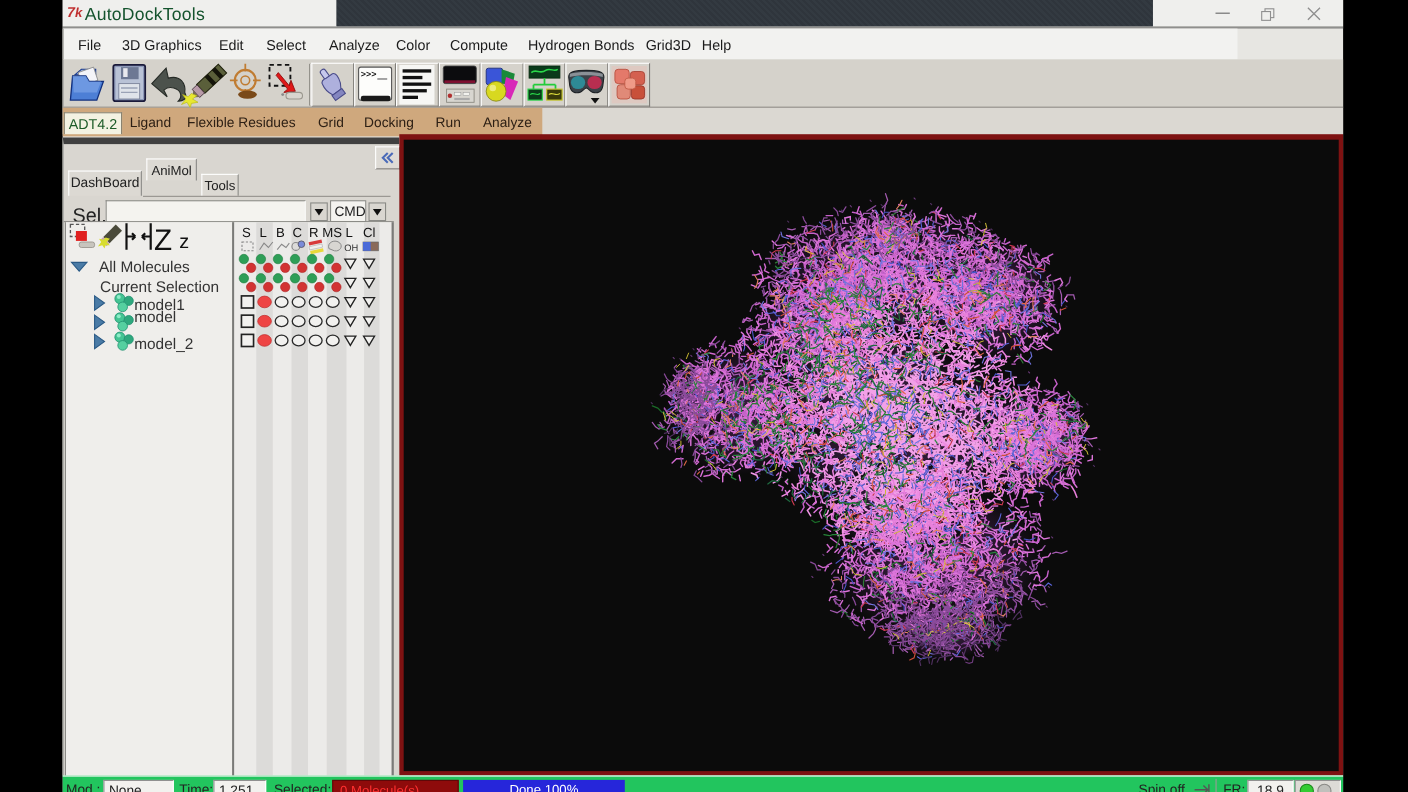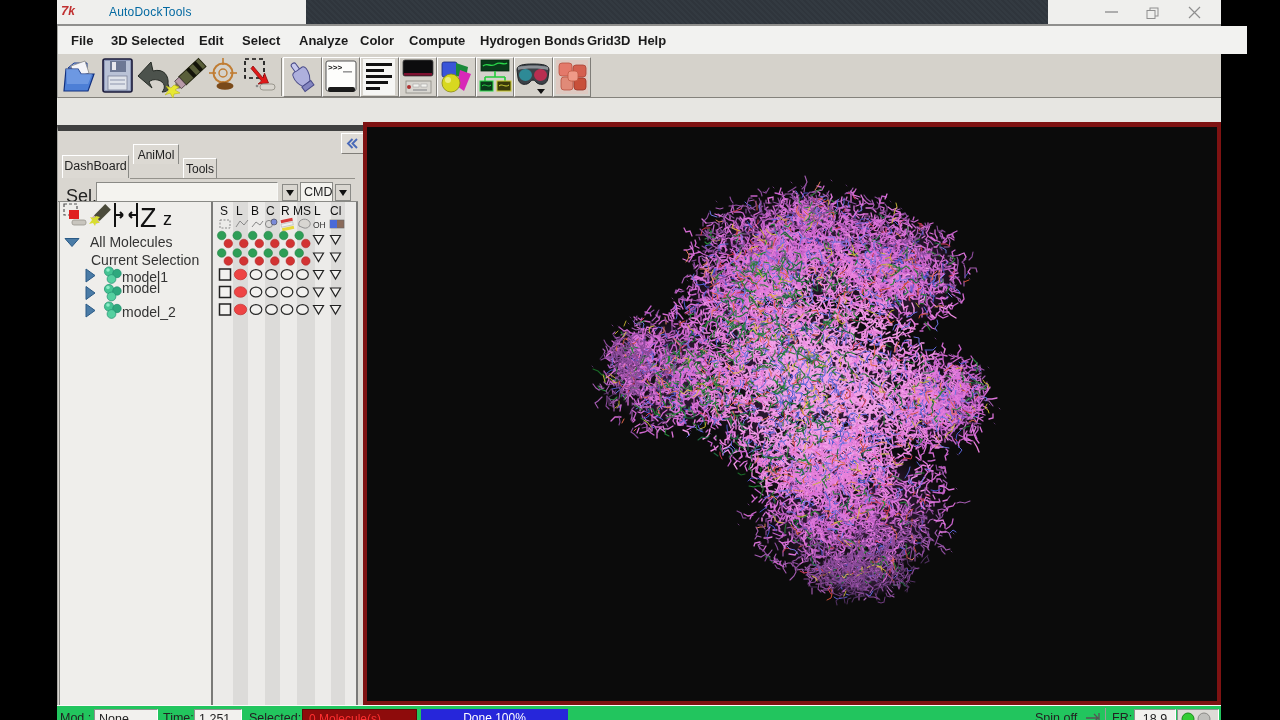--- a/index.html
+++ b/index.html
@@ -4,25 +4,25 @@
 html,body{margin:0;padding:0;width:1280px;height:720px;overflow:hidden;background:#000;
 font-family:"Liberation Sans",sans-serif;}
 *{box-sizing:border-box;}
 .abs{position:absolute;}
 #win{position:absolute;left:57px;top:0;width:1164px;height:720px;background:#e7e6e2;}
 
 #title{position:absolute;left:0;top:0;width:1164px;height:24px;background:#efefed;padding-left:48px;}
 #titledark{position:absolute;left:249px;top:0;width:742px;height:24px;
 background:
 repeating-linear-gradient(45deg,#2f353c 0 2px,#333a41 2px 4px),#31373e;}
-#titletext{position:absolute;left:20px;top:5px;font-size:12px;color:#0369a1;letter-spacing:0.2px;margin-left:32px;}
+#titletext{position:absolute;left:20px;top:5px;font-size:16px;color:#14532d;letter-spacing:0.2px;}
 #titleborder{position:absolute;left:0;top:24px;width:1164px;height:2px;background:#8f8f8d;}
 
-#menubar{position:absolute;left:0;top:26px;width:1190px;height:28px;background:#f2f2f0;
-border-left:1px solid #a8a8a4;font-weight:bold;}
+#menubar{position:absolute;left:0;top:26px;width:1068px;height:28px;background:#f2f2f0;
+border-left:1px solid #a8a8a4;}
 .mi{position:absolute;top:7px;font-size:13px;color:#1b1b1b;}
 
 #toolbar{position:absolute;left:0;top:54px;width:1164px;height:44px;background:#d5d2cb;
 border-left:1px solid #a8a8a4;border-bottom:1px solid #84827c;}
 
 #tabrow{position:absolute;left:0;top:98px;width:1164px;height:24px;background:#dbd8d2;}
 #tabtan{position:absolute;left:0;top:0;width:436px;height:26px;background:#cfa87d;}
 
 .ntab{position:absolute;top:6px;font-size:12.5px;color:#2e2015;}
 #adttab{position:absolute;left:1px;top:4px;width:53px;height:20px;background:#f3f2e2;
@@ -53,21 +53,21 @@
     <svg class="abs" style="left:1040px;top:2px" width="120" height="20" viewBox="0 0 120 20">
       <line x1="8" y1="10" x2="21" y2="10" stroke="#8a8a8a" stroke-width="1.3"></line>
       <rect x="53" y="6" width="8" height="8" fill="none" stroke="#8f8f8f" stroke-width="1"></rect>
       <rect x="50" y="8.5" width="8" height="8" fill="#efefed" stroke="#8f8f8f" stroke-width="1"></rect>
       <path d="M92 5 L103 16 M103 5 L92 16" stroke="#8f8f8f" stroke-width="1.2"></path>
     </svg>
   </div>
   <div id="titleborder"></div>
   <div id="menubar">
     <div class="mi" style="left:13px">File</div>
-    <div class="mi" style="left:53px">3D Selected</div>
+    <div class="mi" style="left:53px">3D Graphics</div>
     <div class="mi" style="left:141px">Edit</div>
     <div class="mi" style="left:184px">Select</div>
     <div class="mi" style="left:241px">Analyze</div>
     <div class="mi" style="left:302px">Color</div>
     <div class="mi" style="left:351px">Compute</div>
     <div class="mi" style="left:422px">Hydrogen Bonds</div>
     <div class="mi" style="left:529px">Grid3D</div>
     <div class="mi" style="left:580px">Help</div>
   </div>
   <div id="toolbar">
@@ -166,20 +166,30 @@
 </svg></div>
 <div class="tbtn" style="left:494.5px"><svg width="36" height="38" viewBox="0 0 36 38">
   <rect x="2" y="2" width="32" height="34" fill="#e8c0b8" opacity="0.5"></rect>
   <rect x="5" y="5" width="13" height="13" rx="3" fill="#e4796a" stroke="#b8503f" stroke-width="0.8"></rect>
   <rect x="19" y="7" width="13" height="12" rx="3" fill="#d4604f" stroke="#a84335" stroke-width="0.8"></rect>
   <rect x="7" y="19" width="12" height="13" rx="3" fill="#e08a78" stroke="#b8503f" stroke-width="0.8"></rect>
   <rect x="20" y="20" width="12" height="12" rx="3" fill="#c8503a" stroke="#98352a" stroke-width="0.8"></rect>
   <rect x="14" y="13" width="10" height="10" rx="3" fill="#ef9a88" stroke="#c05a45" stroke-width="0.8"></rect>
 </svg></div>
 </div>
+  <div id="tabrow">
+    <div id="tabtan"></div>
+    <div id="adttab">ADT4.2</div>
+    <div class="ntab" style="left:61px">Ligand</div>
+    <div class="ntab" style="left:113px">Flexible Residues</div>
+    <div class="ntab" style="left:232px">Grid</div>
+    <div class="ntab" style="left:274px">Docking</div>
+    <div class="ntab" style="left:339px">Run</div>
+    <div class="ntab" style="left:382px">Analyze</div>
+  </div>
 
   <div id="panel">
       <div class="abs" style="left:283px;top:2px;width:23px;height:21px;background:#dedbd5;border:1px solid #fff;border-right-color:#7f7d78;border-bottom-color:#7f7d78">
   <svg width="21" height="19" viewBox="0 0 21 19">
           <path d="M10.5 5 L6 9.5 L10.5 14 M15 5 L10.5 9.5 L15 14" stroke="#4a6ab8" stroke-width="1.9" fill="none"></path>
         </svg>
 </div>
 <div class="ptab" style="left:4px;width:67px;height:23px;top:24px;font-size:12.5px">DashBoard</div>
 <div class="ptab" style="left:75px;width:46px;top:13px">AniMol</div>
 <div class="ptab" style="left:125px;width:34px;top:27px">Tools</div>

